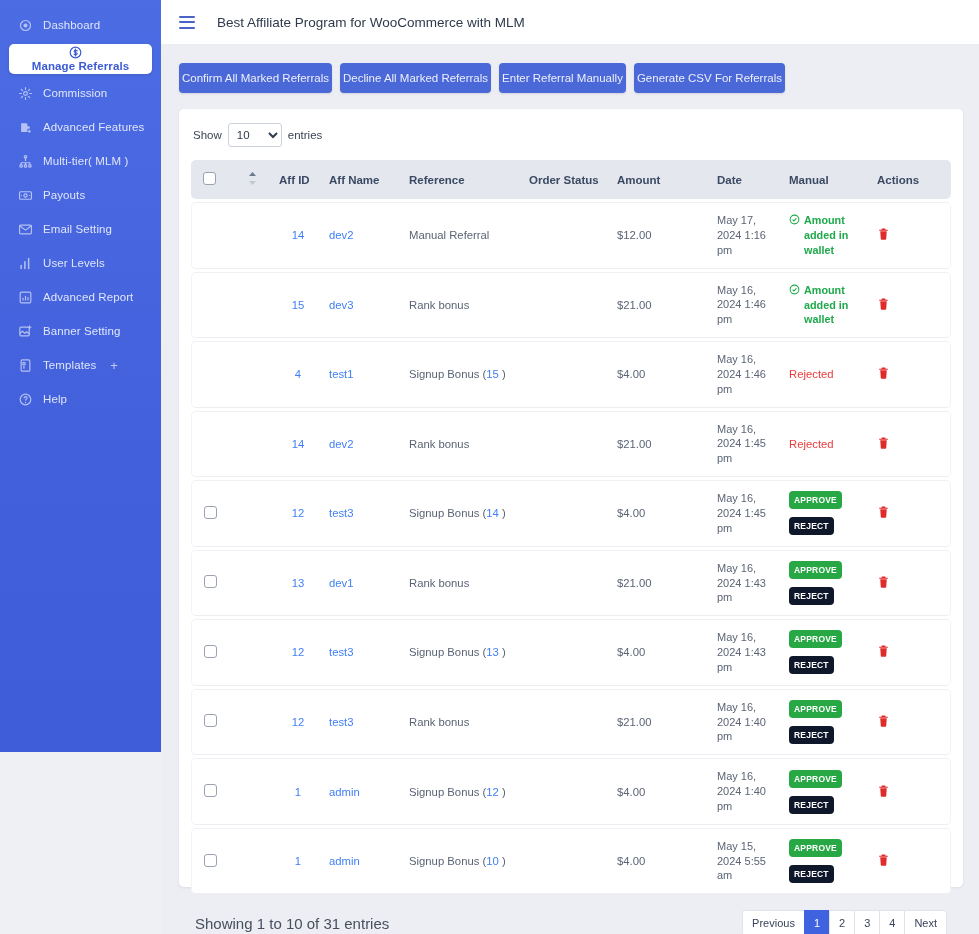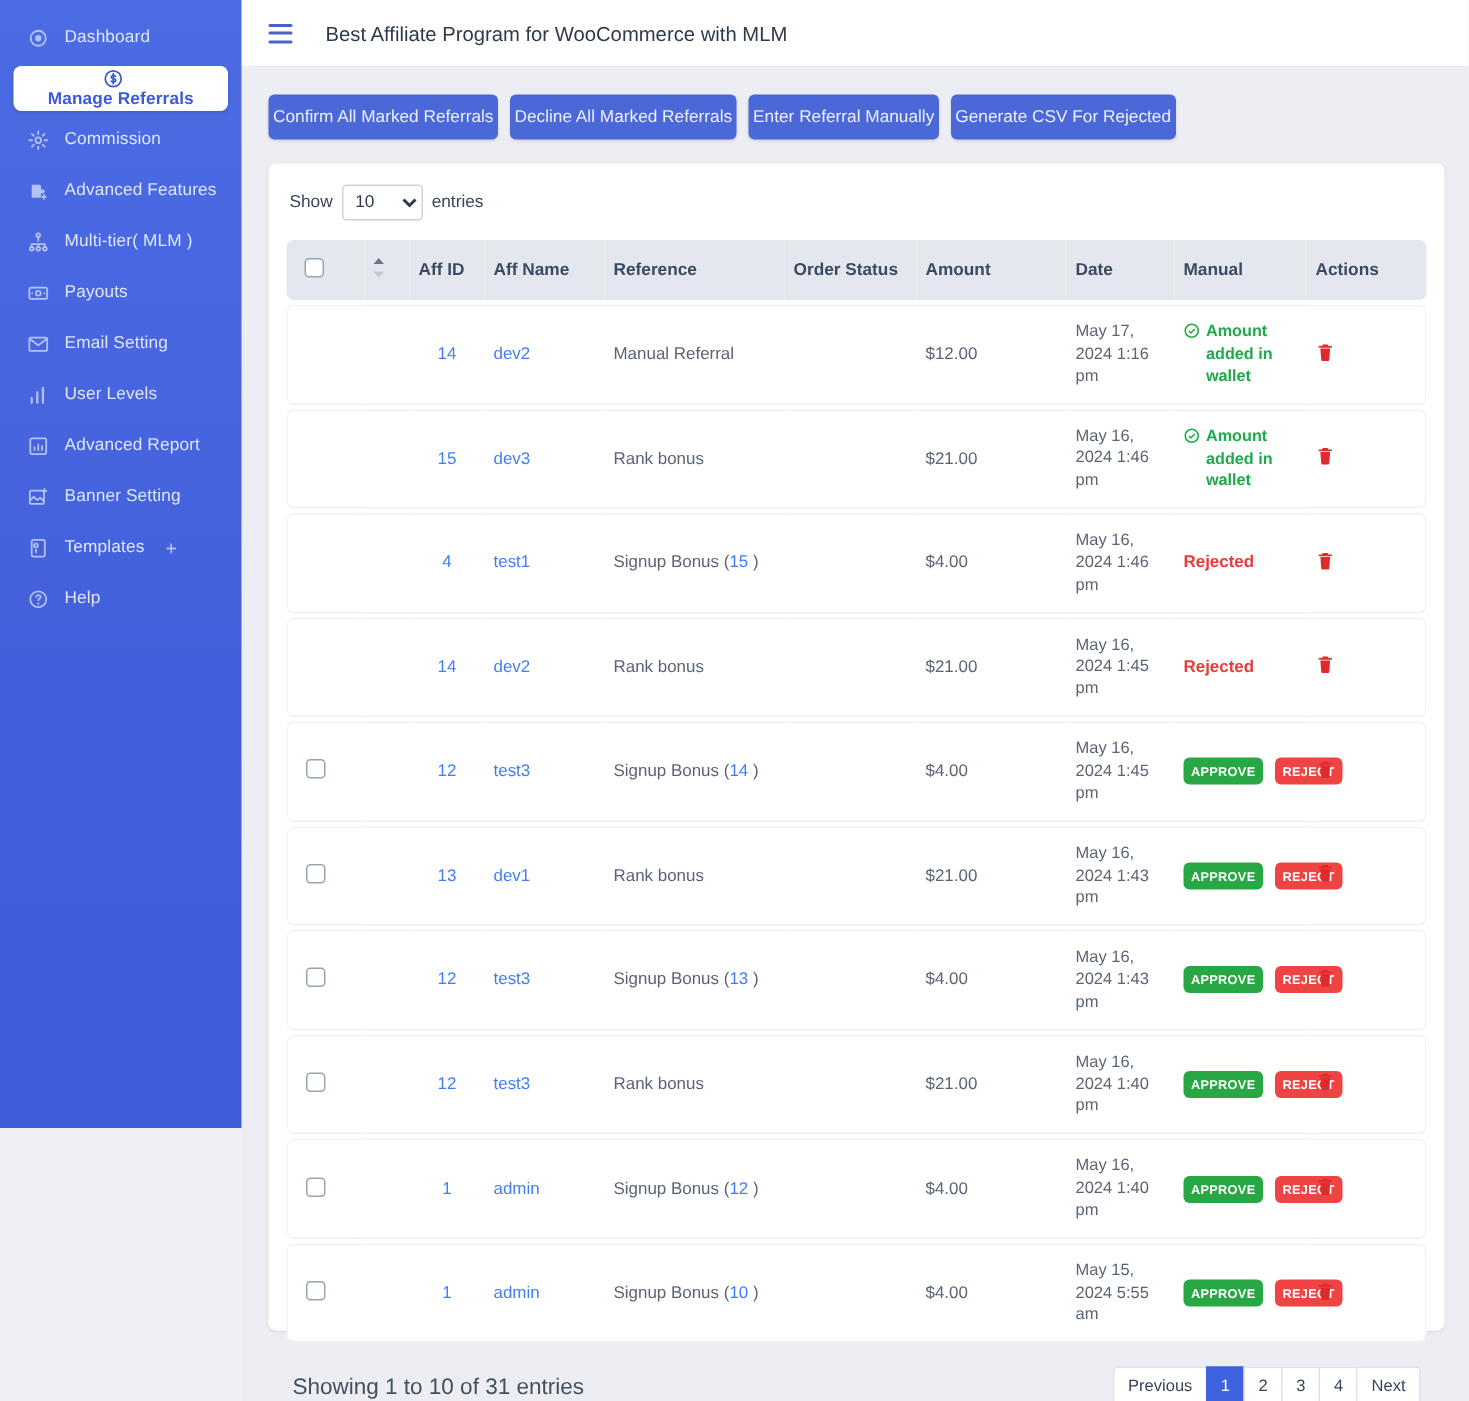--- a/index.html
+++ b/index.html
@@ -141,30 +141,30 @@
     border: 1px solid #9aa3b2;
     border-radius: 3px;
     background: #fff;
     display: inline-block;
     cursor: pointer;
   }
   .sort-ico { display:inline-block; width:8px; vertical-align: middle; }
 
   .status-ok { color: #1eaa4b; font-size: 10.8px; line-height: 1.35; display: flex; align-items: flex-start; gap: 4px; font-weight: bold; }
   .status-ok .chk { flex: 0 0 11px; margin-top: 1px; }
-  .status-rejected { color: #ea3b3b; font-size: 11.3px; font-weight: bold; }
-
-  .ar-wrap { display: flex; flex-direction: row; gap: 8px; align-items: flex-start; }
+  .status-rejected { color: #ea3b3b; font-size: 11.3px; font-weight: normal; }
+
+  .ar-wrap { display: flex; flex-direction: column; gap: 8px; align-items: flex-start; }
   .approve-btn {
     background: #28a745; color: #fff; border: none; border-radius: 4px;
     font-size: 8.5px; font-weight: bold; letter-spacing: .2px;
     padding: 4px 5px; cursor: pointer; font-family: "Liberation Sans", sans-serif;
   }
   .reject-btn {
-    background: #ef4444; color: #fff; border: none; border-radius: 4px;
+    background: #0f172a; color: #fff; border: none; border-radius: 4px;
     font-size: 8.5px; font-weight: bold; letter-spacing: .2px;
     padding: 4px 5px; cursor: pointer; font-family: "Liberation Sans", sans-serif;
   }
   .trash { cursor: pointer; display:inline-block; }
 
   .datecell { line-height: 1.35; font-size: 11px; }
 
   .tablefoot {
     display: flex; align-items: center; justify-content: space-between;
     padding: 10px 4px 0 4px;
@@ -321,21 +321,21 @@
       </div>
       <div class="title">Best Affiliate Program for WooCommerce with MLM</div>
     </div>
 
     <div id="content">
 
       <div class="btn-row">
         <button class="pbtn">Confirm All Marked Referrals</button>
         <button class="pbtn">Decline All Marked Referrals</button>
         <button class="pbtn">Enter Referral Manually</button>
-        <button class="pbtn">Generate CSV For Rejected</button>
+        <button class="pbtn">Generate CSV For Referrals</button>
       </div>
 
       <div class="card">
 
         <div class="lengthbar">
           <span>Show</span>
           <select id="page-length"><option value="10">10</option><option value="25">25</option><option value="50">50</option><option value="100">100</option></select>
           <span>entries</span>
         </div>
 

